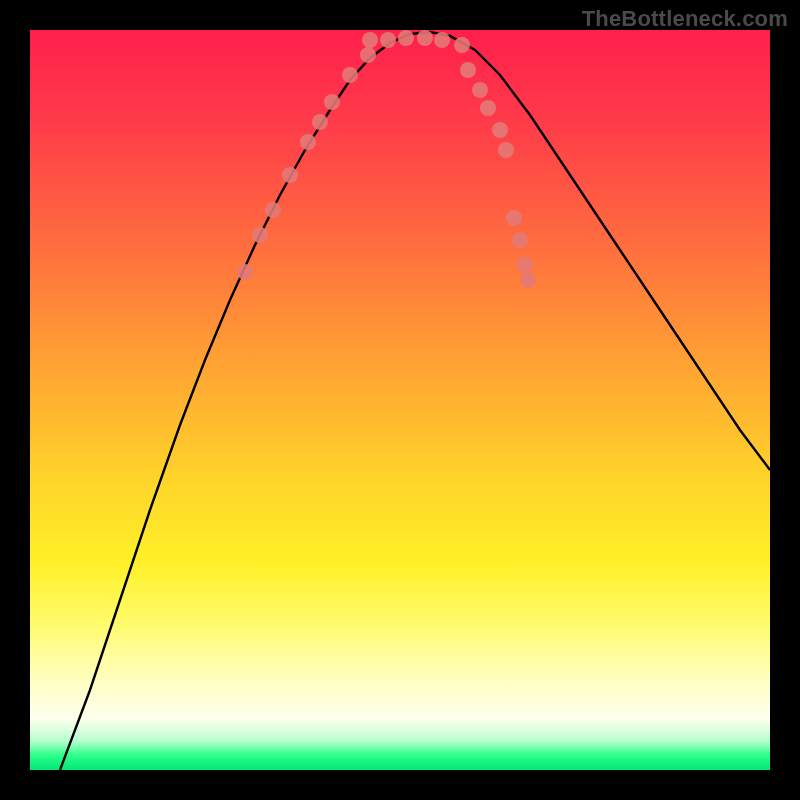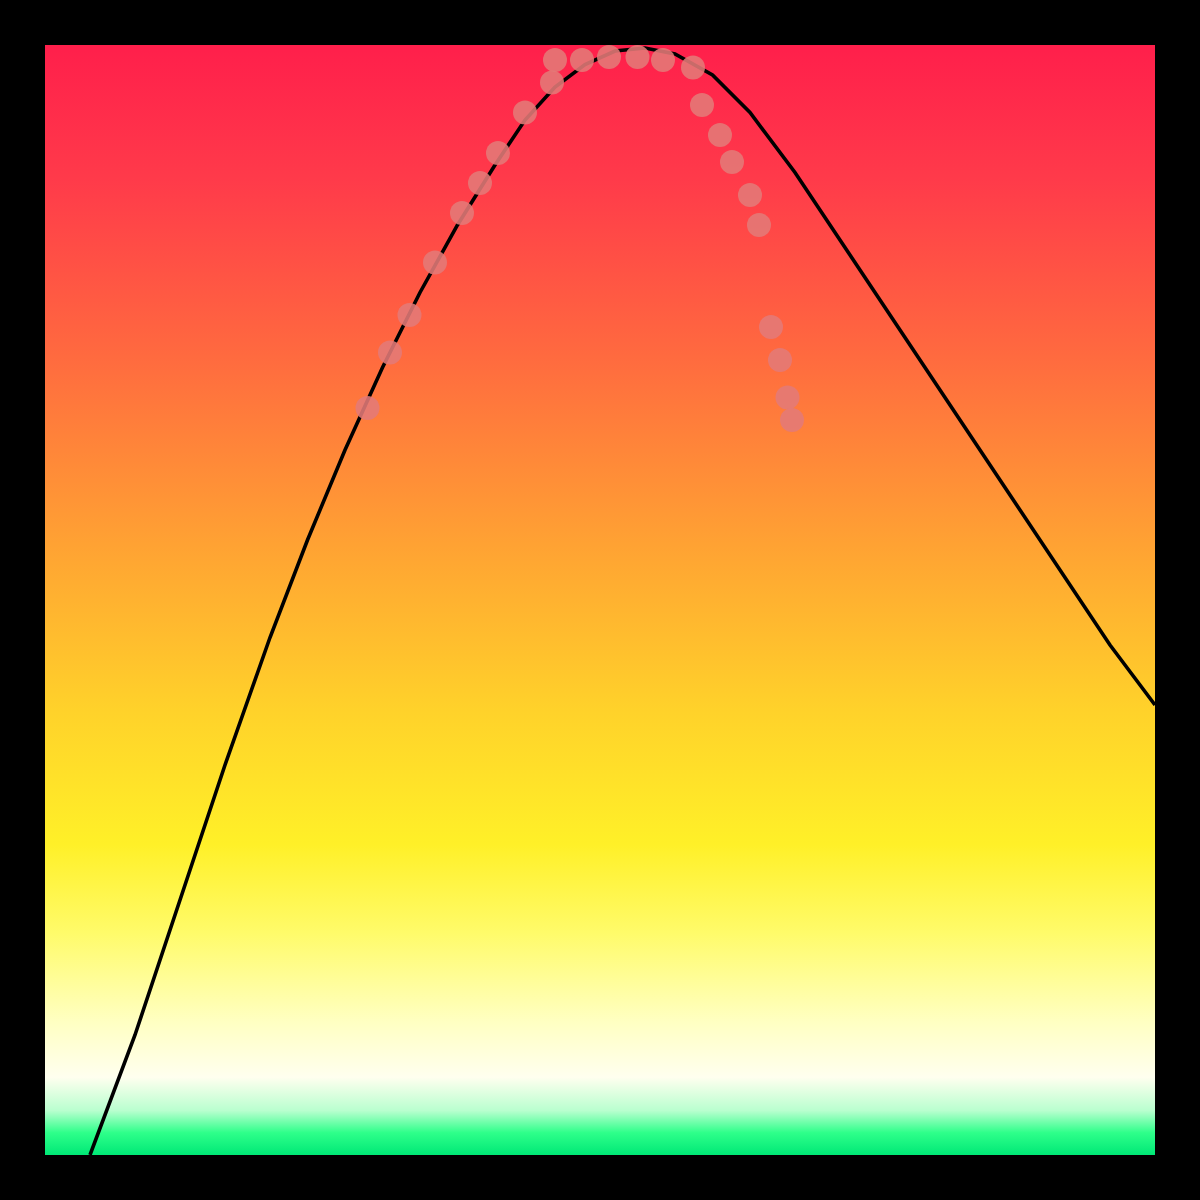--- a/index.html
+++ b/index.html
@@ -67,20 +67,21 @@
     border-radius: 50%;
     background: #e47a78;
     opacity: 0.88;
   }
 </style>
 </head>
 <body>
 
 <div class="frame">
 
+  <div class="watermark">TheBottleneck.com</div>
 
   <div class="plot-area">
     <div class="gradient"></div>
 
     <svg class="curve" viewBox="0 0 740 740" preserveAspectRatio="none">
       <path id="curve-path" fill="none" stroke="#000" stroke-width="2.4" d="M30 740 L60 660 L90 570 L120 480 L150 395 L175 330 L200 270 L225 215 L250 165 L275 120 L300 80 L320 50 L340 28 L360 13 L380 4 L400 2 L420 6 L445 20 L470 45 L500 85 L540 145 L590 220 L650 310 L710 400 L740 440"></path>
     </svg>
 
     <div id="markers-layer">
         <div class="marker" style="left: 215px; top: 242px;"></div>

